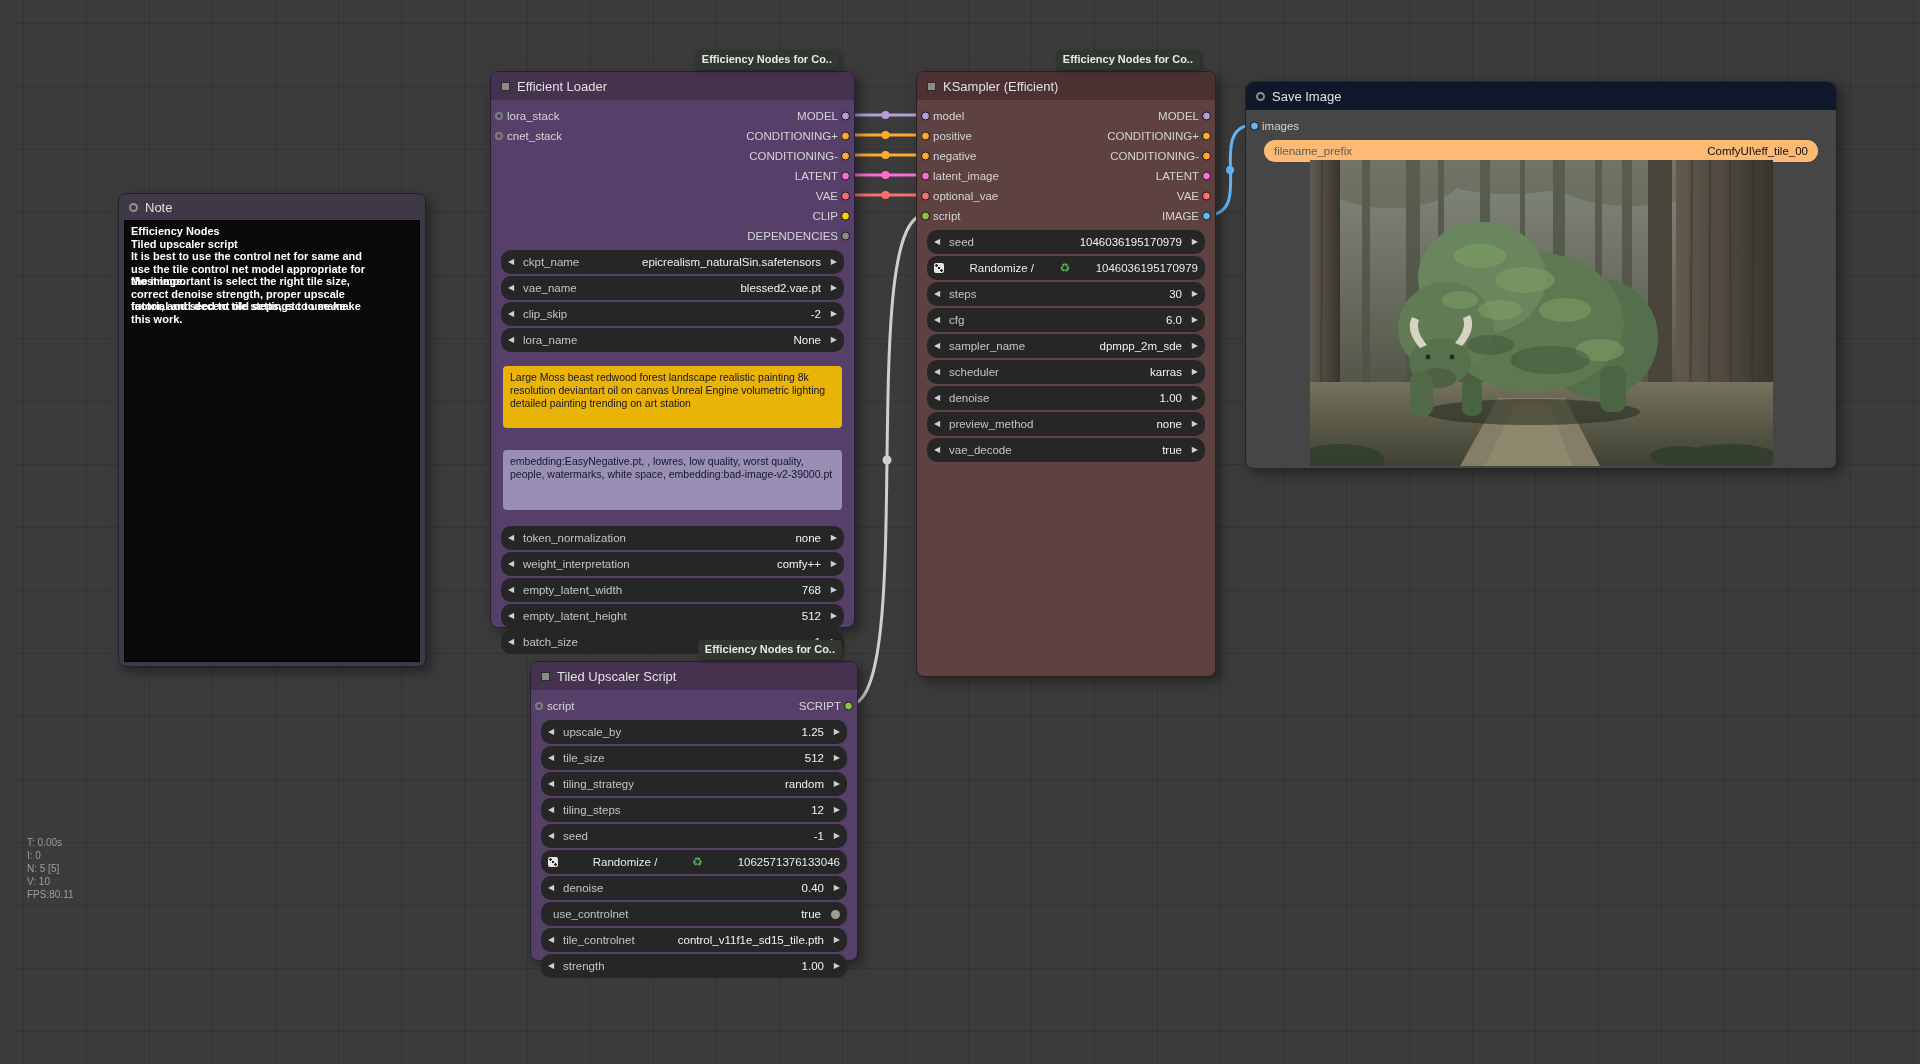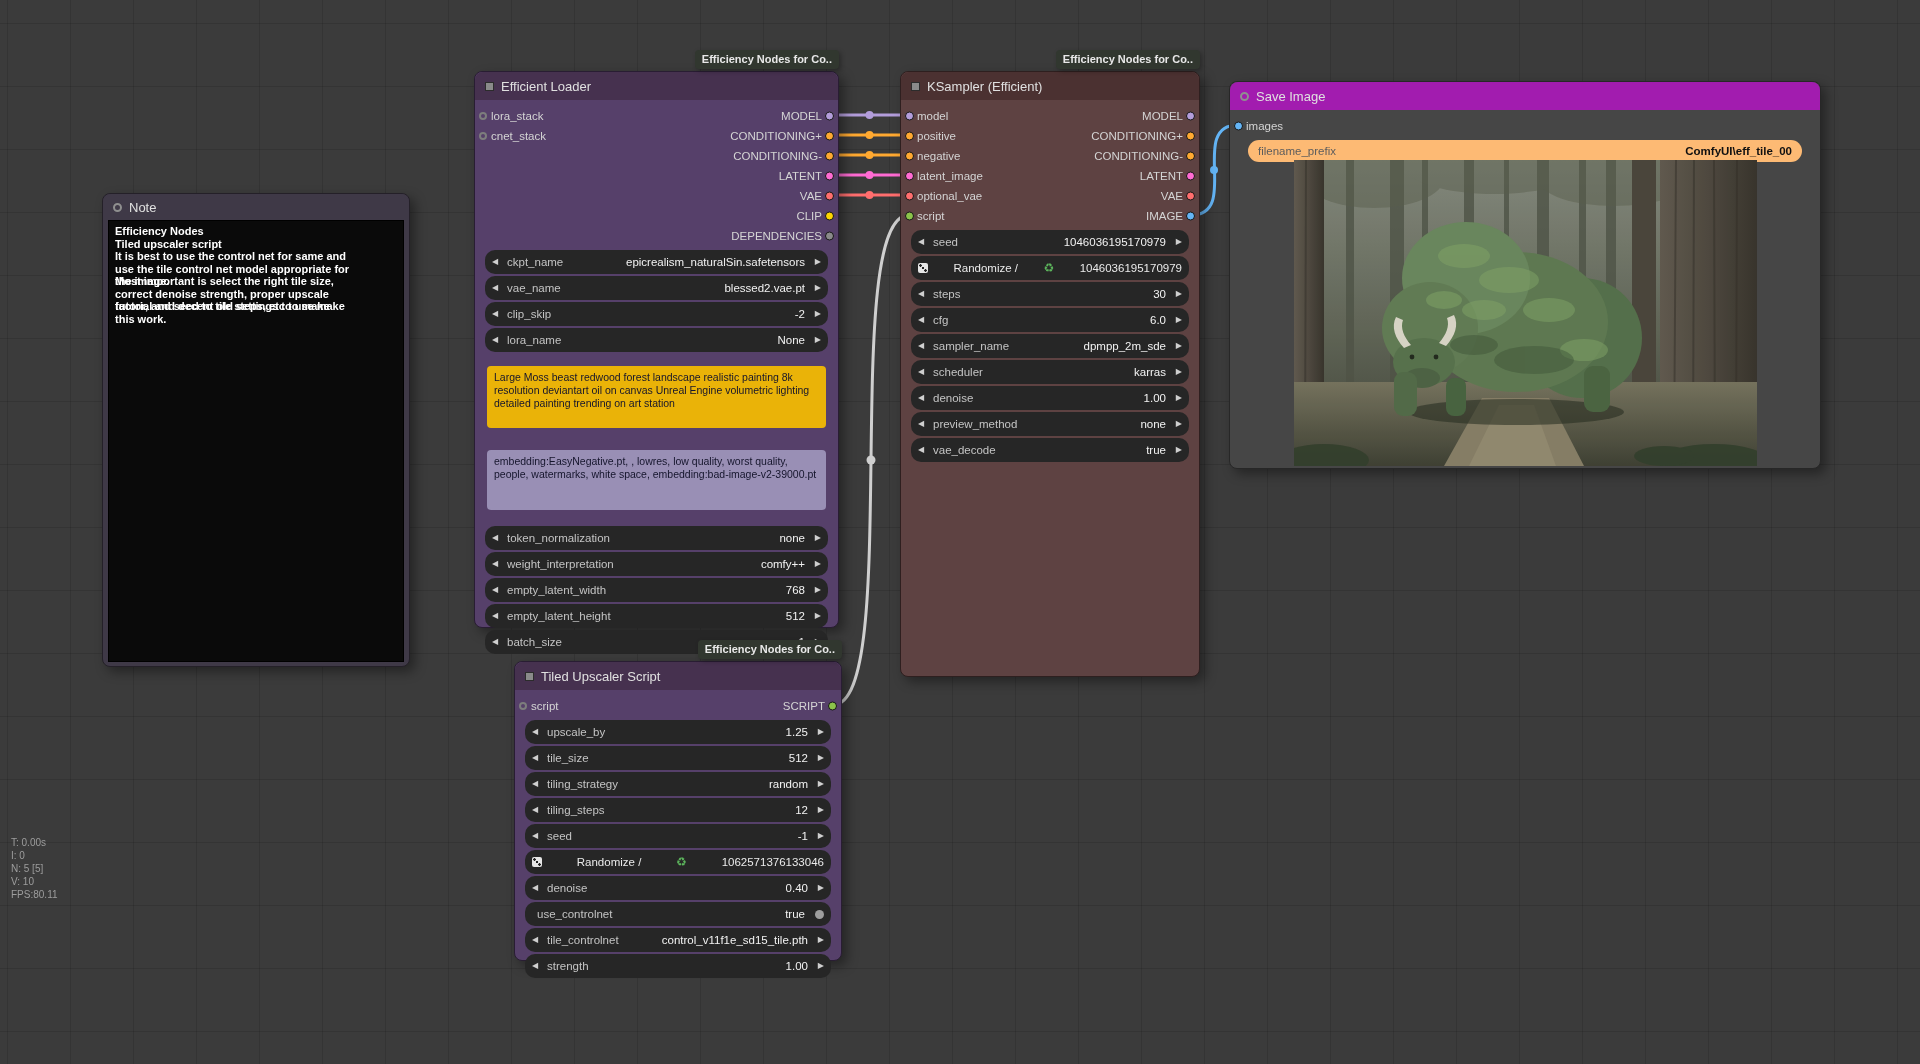--- a/index.html
+++ b/index.html
@@ -2,36 +2,36 @@
 <html><head>
 <meta charset="utf-8">
 <style>
   * { margin:0; padding:0; box-sizing:border-box; }
   html,body { width:1920px; height:1064px; overflow:hidden; background:#3b3b3b;
     font-family:"Liberation Sans", sans-serif; }
   .canvas { position:absolute; inset:0;
     background-image:
       linear-gradient(rgba(0,0,0,.12) 1px, transparent 1px),
       linear-gradient(90deg, rgba(0,0,0,.12) 1px, transparent 1px);
-    background-size:63px 63px; background-position:7px 23px; }
+    background-size:63px 63px; background-position:7px 23px;margin-left:16px; }
 
   svg.links { position:absolute; left:0; top:0; z-index:1; pointer-events:none; }
   svg.links path { fill:none; stroke-width:3; stroke-linecap:round; stroke:var(--c,#ccc); }
   svg.links circle { fill:var(--c,#ccc); }
 
   .node { position:absolute; z-index:2; border-radius:8px;
     box-shadow:5px 5px 12px rgba(0,0,0,.38); font-size:11.5px; }
   .node .title { height:28px; display:flex; align-items:center; gap:7px;
     padding:0 10px; border-radius:8px 8px 0 0; font-size:13px; color:#e0e0e0; }
   .purple { background:#56406a; border:1px solid #291d33; }
   .purple .title { background:#46314f; }
   .maroon { background:#5e4242; border:1px solid #2e1f1f; }
   .maroon .title { background:#4b3131; }
   .graybg { background:#464646; border:1px solid #272727; }
-  .graybg .title { background:#a21caf;text-align:center; }
+  .graybg .title { background:#0f172a;text-align:center; }
   .notebg { background:#3f3947; border:1px solid #242028; }
   .notebg .title { background:#3f3947; height:26px; }
 
   .nicon-square { width:9px; height:9px; background:#8a8a8a; border:1px solid #2c2c2c; flex:0 0 auto; }
   .nicon-circle { width:9px; height:9px; border-radius:50%; border:2px solid #8f8f8f; flex:0 0 auto; }
 
   .slots { padding-top:6px; }
   .slot-row { height:20px; display:flex; align-items:center; position:relative;
     padding:0 16px; color:#d4d4d4; }
   .slot-out { margin-left:auto; }
@@ -63,21 +63,21 @@
 
   .prompt { margin:8px 12px 0; border-radius:4px; padding:5px 7px;
     font-size:10.5px; line-height:1.22; color:#15152c; overflow:hidden; }
   .prompt.pos { background:#eab308; height:62px; }
   .prompt.neg { background:#998fb5; height:60px; margin-top:22px; }
   .widgets.lower { margin-top:12px; }
 
   .file-widget { display:flex; align-items:center; height:22px; background:#fdba74;
     border-radius:11px; margin:4px 18px; padding:0 10px; }
   .file-widget .flabel { color:#5c5c5c; }
-  .file-widget .fvalue { margin-left:auto; color:#101010; font-weight:bold; }
+  .file-widget .fvalue { margin-left:auto; color:#101010; font-weight:normal; }
 
   .img-frame { position:absolute; left:64px; top:78px; width:463px; height:306px;
     background:#222; overflow:hidden; }
   .img-frame svg { display:block; width:100%; height:100%; }
 
   .note-body { position:absolute; left:5px; right:5px; top:26px; bottom:4px;
     background:#0a0a0a; border:1px solid #000; }
   .ntext { position:absolute; left:6px; right:4px; top:4px; color:#ffffff;
     font-size:11px; line-height:12.5px; font-weight:600; }
   .ntext div { min-height:12.5px; white-space:nowrap; overflow:hidden; }

